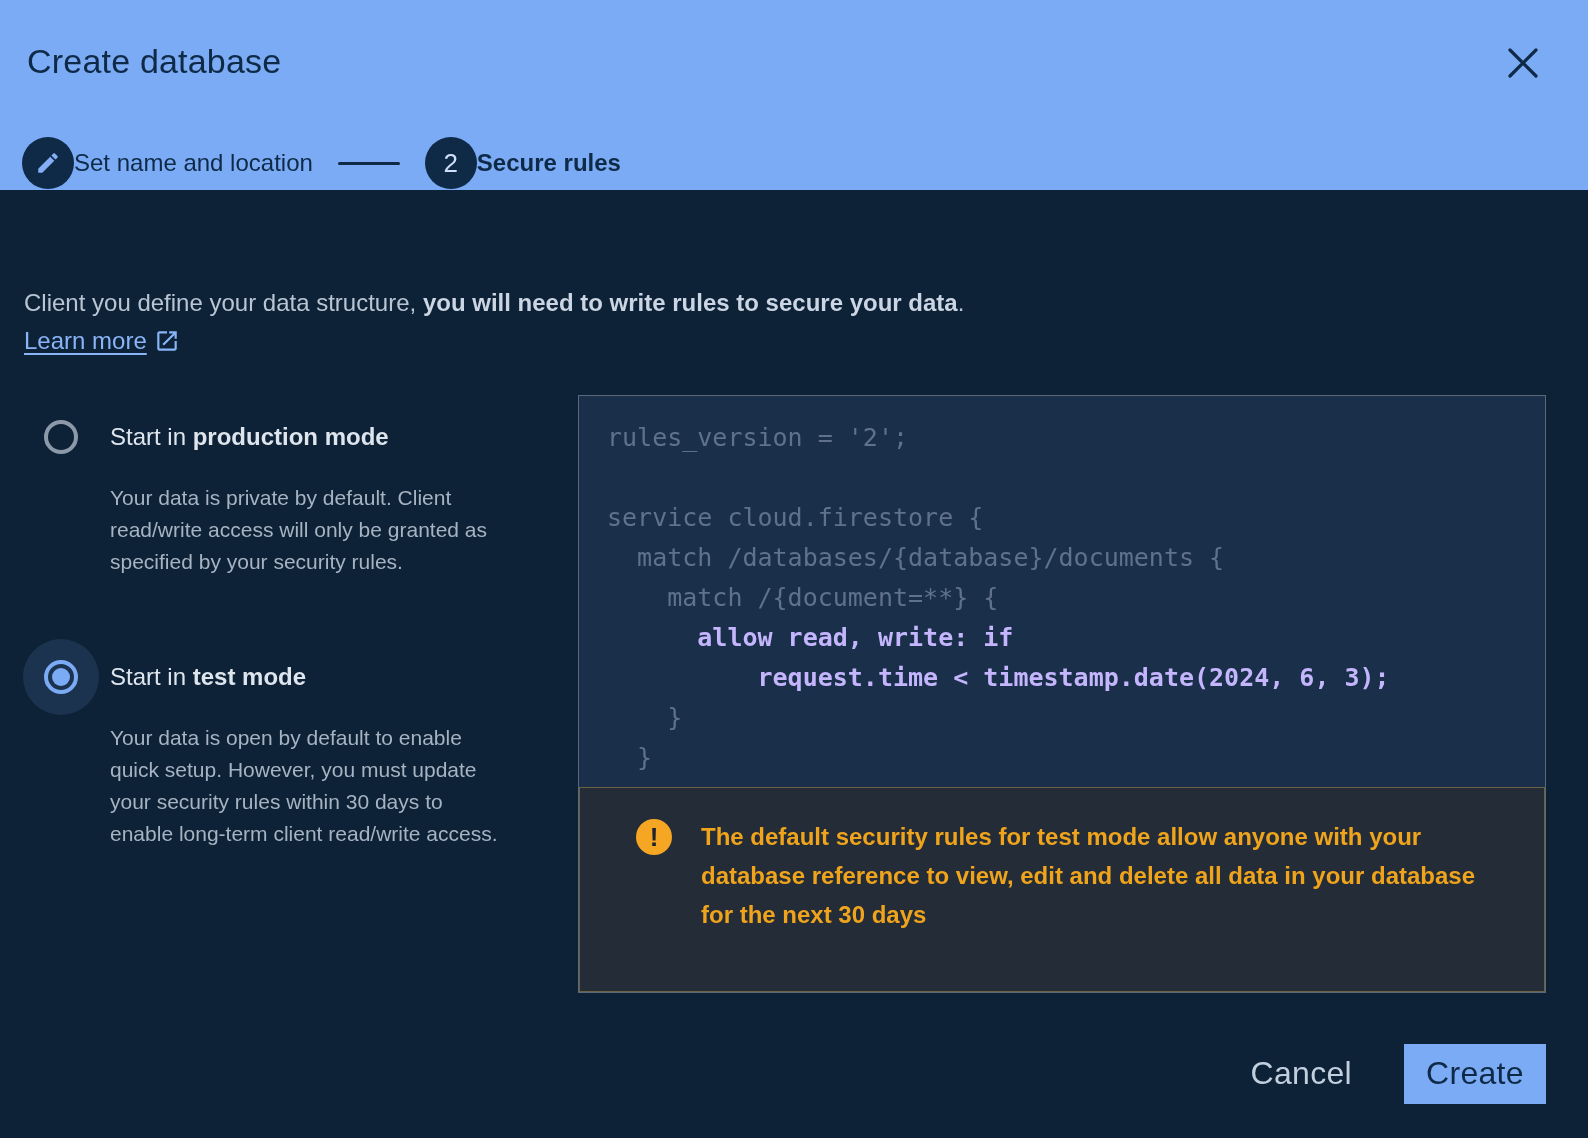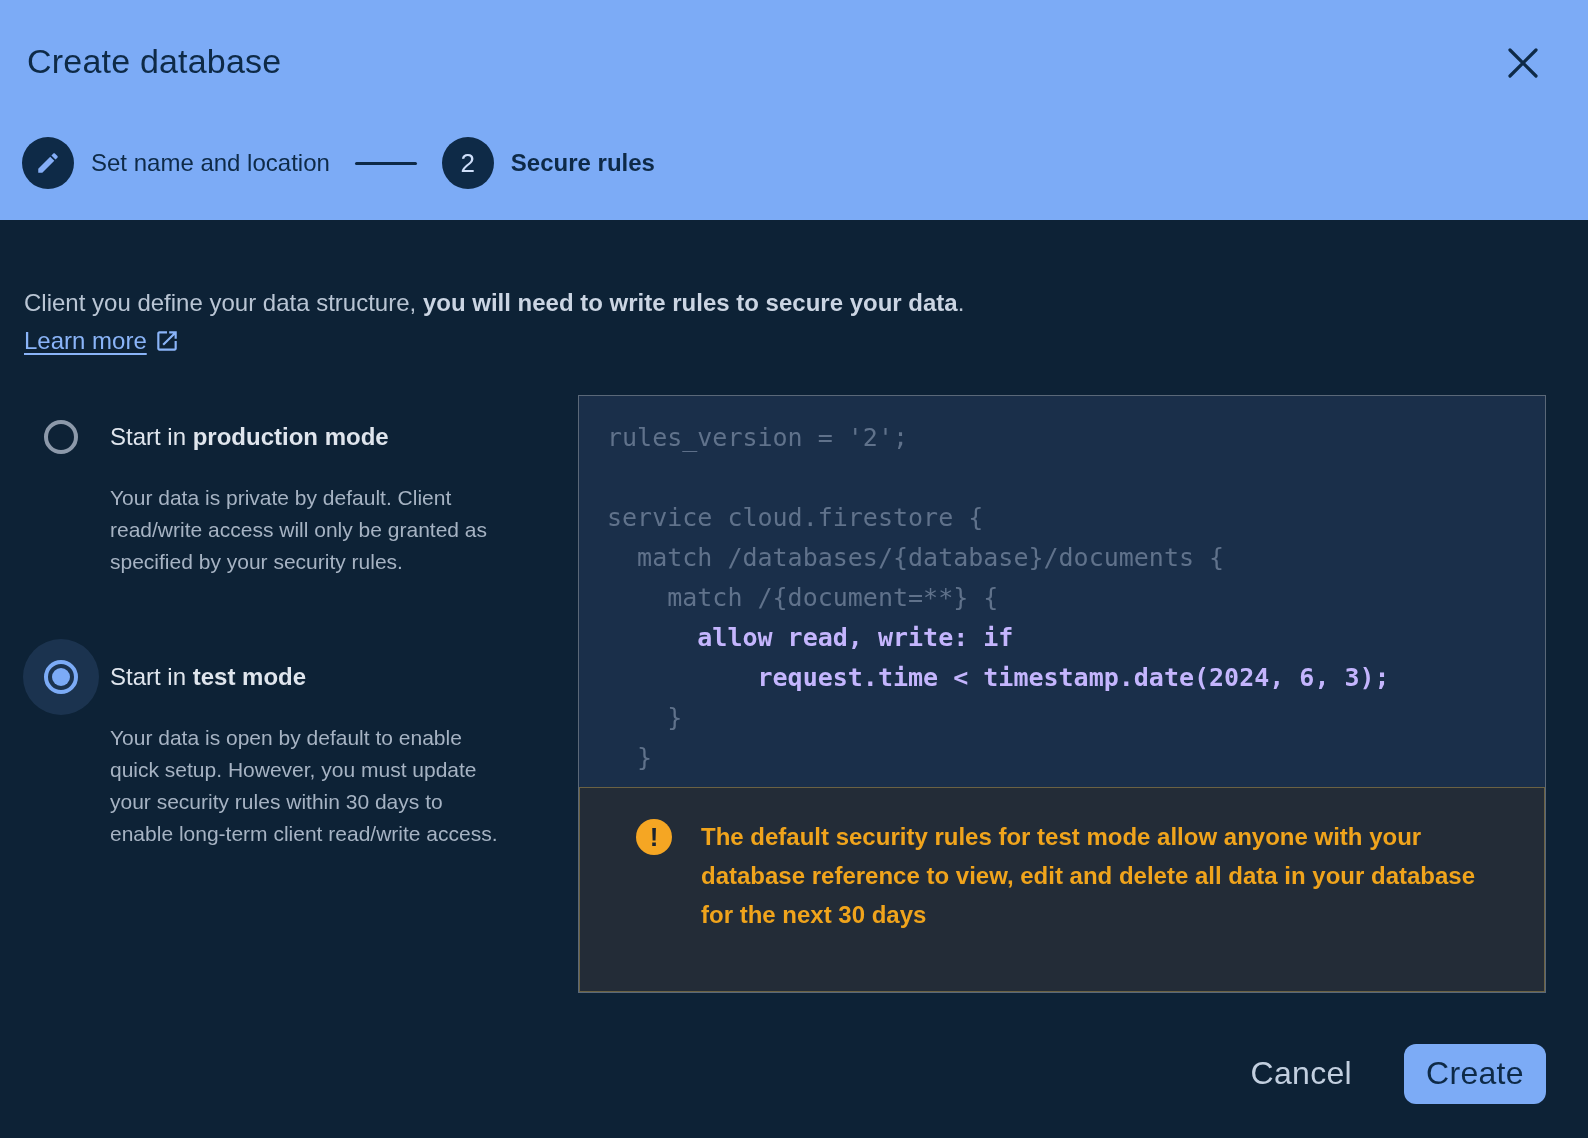--- a/index.html
+++ b/index.html
@@ -12,21 +12,21 @@
     height: 1138px;
     background: #0d2236;
     overflow: hidden;
   }
 
   
   .header {
     position: absolute;
     top: 0; left: 0;
     width: 1588px;
-    height: 220px;
+    height: 190px;
     background: #7cabf6;
   }
   .dialog-title {
     position: absolute;
     left: 27px; top: 42px;
     font-size: 34px;
     font-weight: 500;
     color: #0e2a47;
     letter-spacing: 0.2px;
   }
@@ -57,21 +57,20 @@
     align-items: center;
     justify-content: center;
     flex: 0 0 auto;
   }
   .step-circle .num {
     color: #cfdffa;
     font-size: 26px;
     font-weight: 400;
   }
   .step-label {
-    margin-left: 17px;
     font-size: 24px;
     color: #0e2a47;
   }
   .step-label.bold { font-weight: 700; }
   .connector {
     width: 62px;
     height: 3px;
     background: #0e2a47;
     margin: 0 25px;
     border-radius: 2px;
@@ -238,21 +237,21 @@
     color: #c2cfdf;
     padding: 14px 24px;
     margin-right: 28px;
     border-radius: 8px;
   }
   .btn-create {
     background: #7cabf6;
     color: #0e2a47;
     width: 142px;
     height: 60px;
-    border-radius: 12px;
+    border-radius: 0;
   }
 </style>
 </head>
 <body>
 
 <div class="frame">
 
   <div class="header">
     <div class="dialog-title">Create database</div>
 

